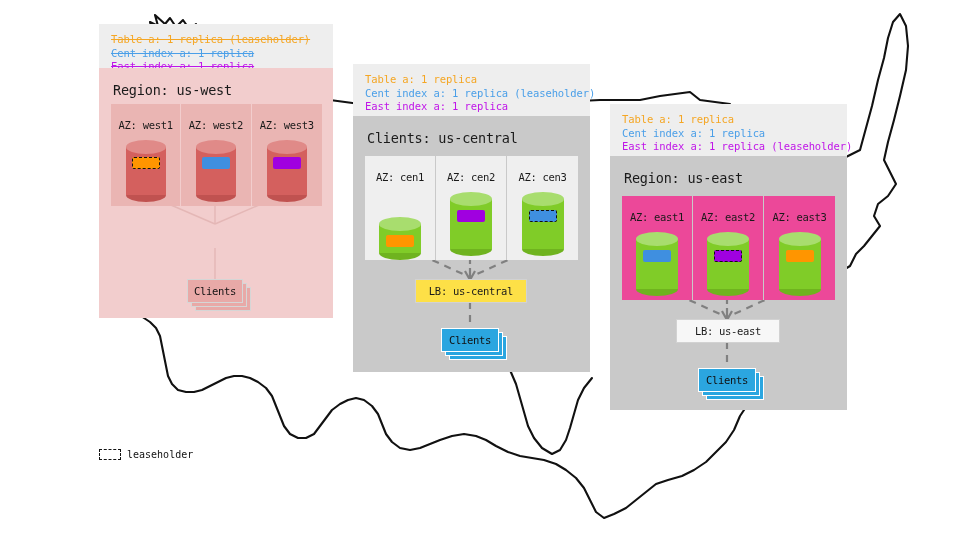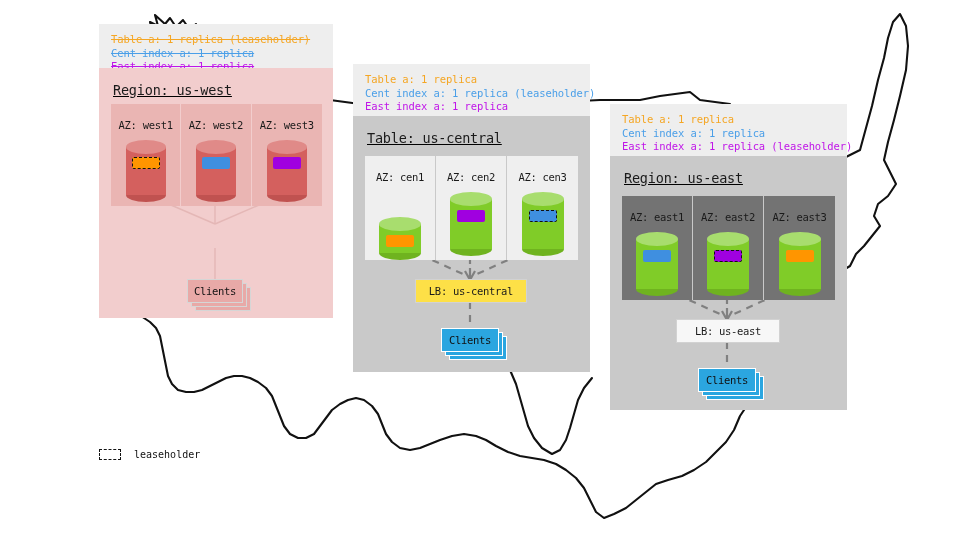--- a/index.html
+++ b/index.html
@@ -12,21 +12,21 @@
 
   
   .region{position:absolute;box-sizing:border-box;}
   .region-head{background:#eeeeee;box-sizing:border-box;padding:9px 12px 8px 12px;}
   .legend-line{font-size:10.5px;line-height:13.5px;white-space:nowrap;letter-spacing:-0.1px;}
   .c-table{color:#f5a623;}
   .c-cent{color:#4a9fe8;}
   .c-east{color:#c017e8;}
   .struck .legend-line{text-decoration:line-through;}
 
-  .region-body{box-sizing:border-box;position:relative;text-decoration:underline;}
+  .region-body{box-sizing:border-box;position:relative;}
   .region-title{font-size:13.5px;color:#1a1a1a;padding:14px 0 0 14px;letter-spacing:-0.2px;}
 
   .az-row{position:absolute;display:flex;box-sizing:border-box;}
   .az{position:relative;box-sizing:border-box;display:flex;flex-direction:column;align-items:center;}
   .az-label{font-size:10.5px;color:#1a1a1a;margin-top:15px;letter-spacing:-0.3px;white-space:nowrap;}
 
   
   .cyl{position:relative;margin-top:9px;}
   .cyl-body{position:absolute;left:0;right:0;top:7px;bottom:7px;}
   .cyl-top{position:absolute;left:0;right:0;top:0;height:14px;border-radius:50%;}
@@ -39,21 +39,21 @@
       font-size:10.5px;color:#1a1a1a;white-space:nowrap;letter-spacing:-0.3px;}
   .clients-wrap{position:absolute;}
   .clients-stack{position:absolute;box-sizing:border-box;}
   .clients-front{position:absolute;box-sizing:border-box;display:flex;align-items:center;justify-content:center;
       font-size:10.5px;color:#111111;white-space:nowrap;letter-spacing:-0.3px;}
 
   
   .conn{position:absolute;overflow:visible;}
 
   
-  .key{position:absolute;display:flex;align-items:flex-start;gap:13px;}
+  .key{position:absolute;display:flex;align-items:flex-start;gap:6px;}
   .key-swatch{width:22px;height:11px;border:1.6px dashed #111111;box-sizing:border-box;background:#ffffff;}
   .key-label{font-size:10px;color:#111111;font-family:"DejaVu Sans Mono","Liberation Mono",monospace;}
 </style>
 </head>
 <body>
 
 <div id="canvas">
 
   <svg class="map" viewBox="0 0 960 540" xmlns="http://www.w3.org/2000/svg">
     <path fill="none" stroke="#111111" stroke-width="2.1" stroke-linejoin="round" stroke-linecap="round" d="M110,56 L118,44 L126,52 L134,40 L144,34 L152,30 L150,22 L158,26 L155,15
@@ -143,21 +143,21 @@
     </div>
   </div>
 
   <div class="region" style="left:353px;top:64px;width:237px;height:308px;">
     <div class="region-head" style="height:52px;">
       <div class="legend-line c-table">Table a: 1 replica</div>
       <div class="legend-line c-cent">Cent index a: 1 replica (leaseholder)</div>
       <div class="legend-line c-east">East index a: 1 replica</div>
     </div>
     <div class="region-body" style="height:256px;background:#c9c9c9;">
-      <div class="region-title">Table: us-central</div>
+      <div class="region-title">Clients: us-central</div>
 
       <svg class="conn" style="left:0;top:0;width:237px;height:256px;">
         <path d="M44,128 L112,159" stroke="#808080" stroke-width="2.2" fill="none" stroke-dasharray="7,6"></path>
         <path d="M117,128 L117,152" stroke="#808080" stroke-width="2.2" fill="none" stroke-dasharray="7,6"></path>
         <path d="M190,128 L122,159" stroke="#808080" stroke-width="2.2" fill="none" stroke-dasharray="7,6"></path>
         <path d="M117,152 L117,164 L112,155 M117,164 L122,155" stroke="#808080" stroke-width="2.2" fill="none"></path>
         <path d="M117,186 L117,213" stroke="#808080" stroke-width="2.2" fill="none" stroke-dasharray="7,6"></path>
       </svg>
 
       <div class="az-row" style="left:12px;top:40px;width:213px;height:104px;background:#efefef;">
@@ -210,21 +210,21 @@
       <div class="region-title">Region: us-east</div>
 
       <svg class="conn" style="left:0;top:0;width:237px;height:254px;">
         <path d="M44,128 L112,159" stroke="#808080" stroke-width="2.2" fill="none" stroke-dasharray="7,6"></path>
         <path d="M117,128 L117,152" stroke="#808080" stroke-width="2.2" fill="none" stroke-dasharray="7,6"></path>
         <path d="M190,128 L122,159" stroke="#808080" stroke-width="2.2" fill="none" stroke-dasharray="7,6"></path>
         <path d="M117,152 L117,164 L112,155 M117,164 L122,155" stroke="#808080" stroke-width="2.2" fill="none"></path>
         <path d="M117,186 L117,213" stroke="#808080" stroke-width="2.2" fill="none" stroke-dasharray="7,6"></path>
       </svg>
 
-      <div class="az-row" style="left:12px;top:40px;width:213px;height:104px;background:#737373;">
+      <div class="az-row" style="left:12px;top:40px;width:213px;height:104px;background:#ec4899;">
         <div class="az" style="width:71px;border-right:1px solid #c9c9c9;">
           <div class="az-label">AZ: east1</div>
           <div class="cyl" style="width:42px;height:64px;">
             <div class="cyl-bot" style="background:#6fb31f;"></div>
             <div class="cyl-body" style="background:#80cc28;"></div>
             <div class="cyl-top" style="background:#a8dd6e;"></div>
             <div class="range" style="left:7px;top:18px;width:28px;height:12px;background:#3f8fe0;"></div>
           </div>
         </div>
         <div class="az" style="width:71px;border-right:1px solid #c9c9c9;">

